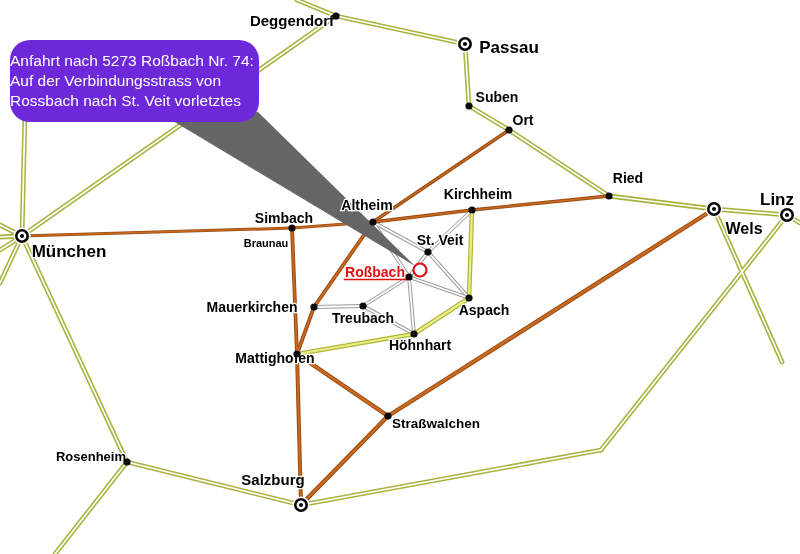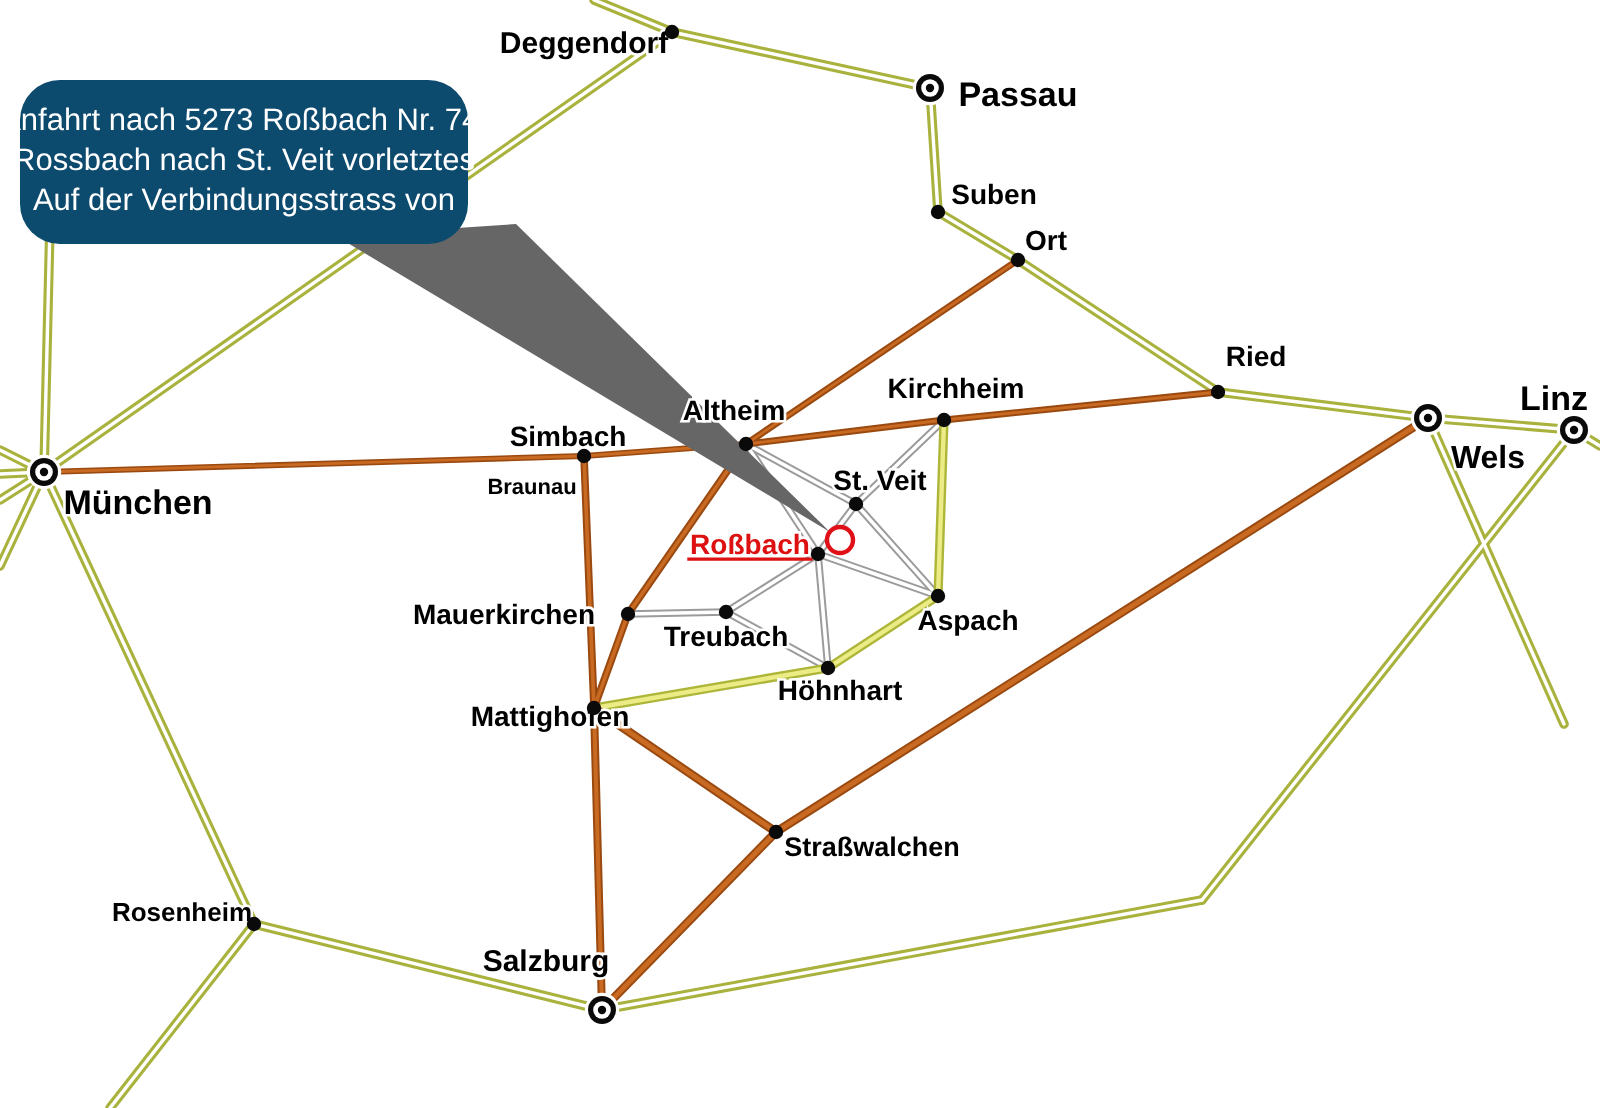--- a/index.html
+++ b/index.html
@@ -1,21 +1,21 @@
 <!DOCTYPE html>
 <html><head>
 <meta charset="utf-8">
 <style>
   html,body{margin:0;padding:0;background:#fff;}
   #stage{position:relative;width:800px;height:554px;overflow:hidden;background:#fff;
          font-family:"Liberation Sans",sans-serif;padding-left:32px;}
   #map-svg{position:absolute;left:0;top:0;}
-  .callout{position:absolute;left:10px;top:40px;width:224px;height:82px;
-           background:#0c4a6e;border-radius:20px;color:#ffffff;
-           display:flex;flex-direction:column;justify-content:center;align-items:center;
+  .callout{position:absolute;left:10px;top:40px;width:249px;height:82px;
+           background:#6d28d9;border-radius:20px;color:#ffffff;
+           display:flex;flex-direction:column;justify-content:center;align-items:flex-start;
            font-size:15.5px;line-height:20px;text-align:center;}
   .callout div{white-space:nowrap;}
 </style>
 </head>
 <body>
 
 <div id="stage">
   <svg id="map-svg" width="800" height="554" viewBox="0 0 800 554">
       <line x1="373" y1="222" x2="428" y2="252" stroke="#9b9b9b" stroke-width="3.8" stroke-linecap="round"></line>
       <line x1="373" y1="222" x2="409" y2="277" stroke="#9b9b9b" stroke-width="3.8" stroke-linecap="round"></line>
@@ -165,16 +165,16 @@
       <circle cx="388" cy="416" r="3.6" fill="#0a0a0a"></circle>
       <circle cx="127" cy="462" r="3.6" fill="#0a0a0a"></circle>
       <circle cx="301" cy="505" r="8.6" fill="#ffffff"></circle>
       <circle cx="301" cy="505" r="7" fill="#0a0a0a"></circle>
       <circle cx="301" cy="505" r="4.4" fill="#ffffff"></circle>
       <circle cx="301" cy="505" r="2.1" fill="#0a0a0a"></circle>
     </svg>
 
   <div class="callout">
     <div>Anfahrt nach 5273 Roßbach Nr. 74:</div>
+    <div>Auf der Verbindungsstrass von</div>
     <div>Rossbach nach St. Veit vorletztes</div>
-    <div>Auf der Verbindungsstrass von</div>
   </div>
 </div>
 
 </body></html>

